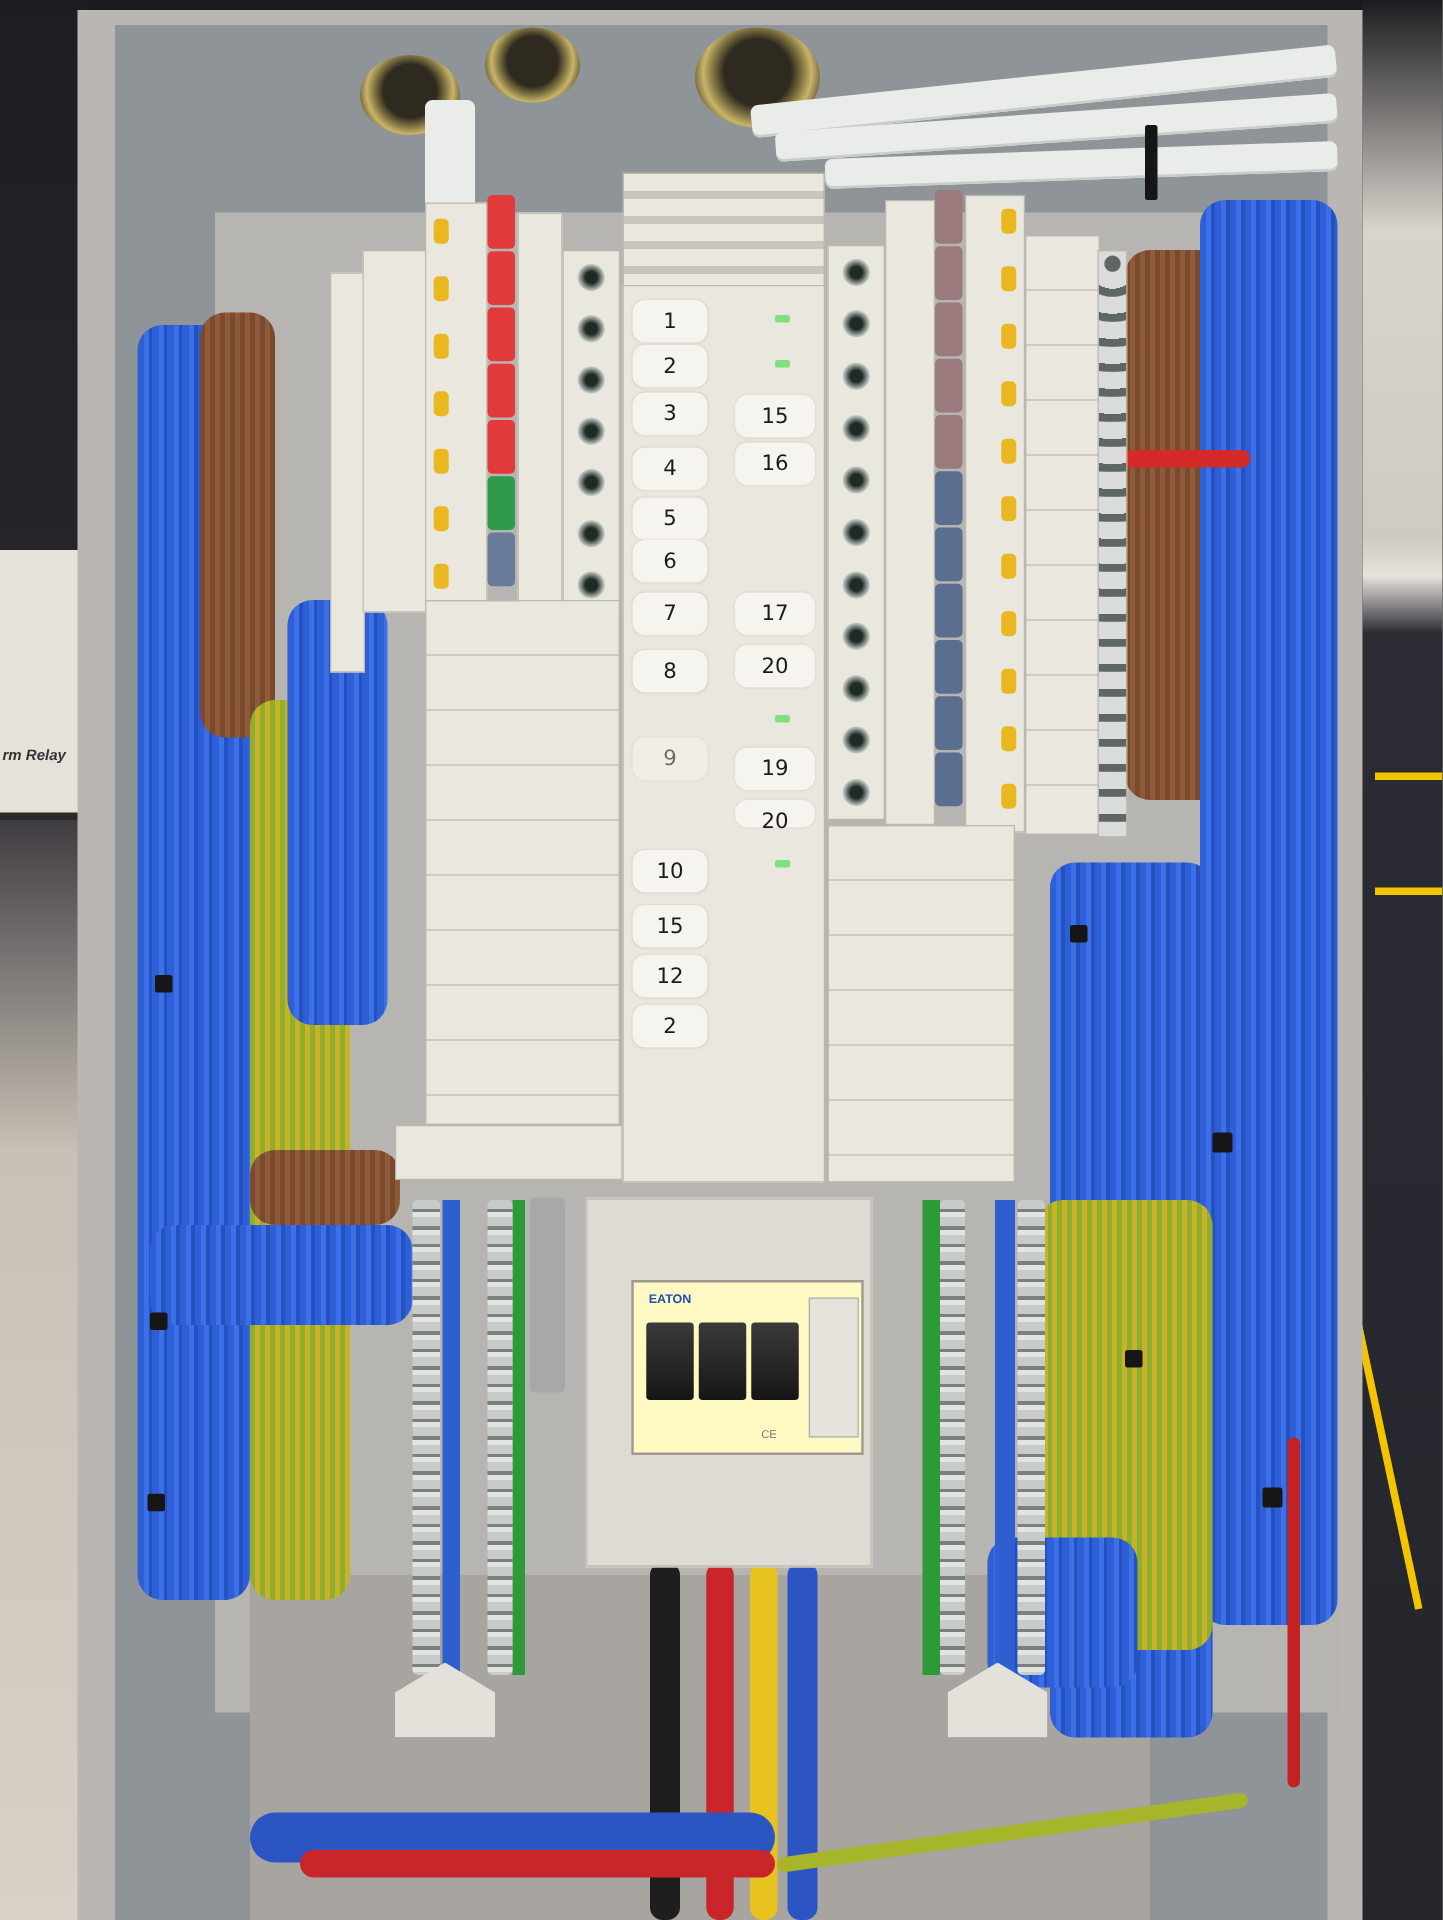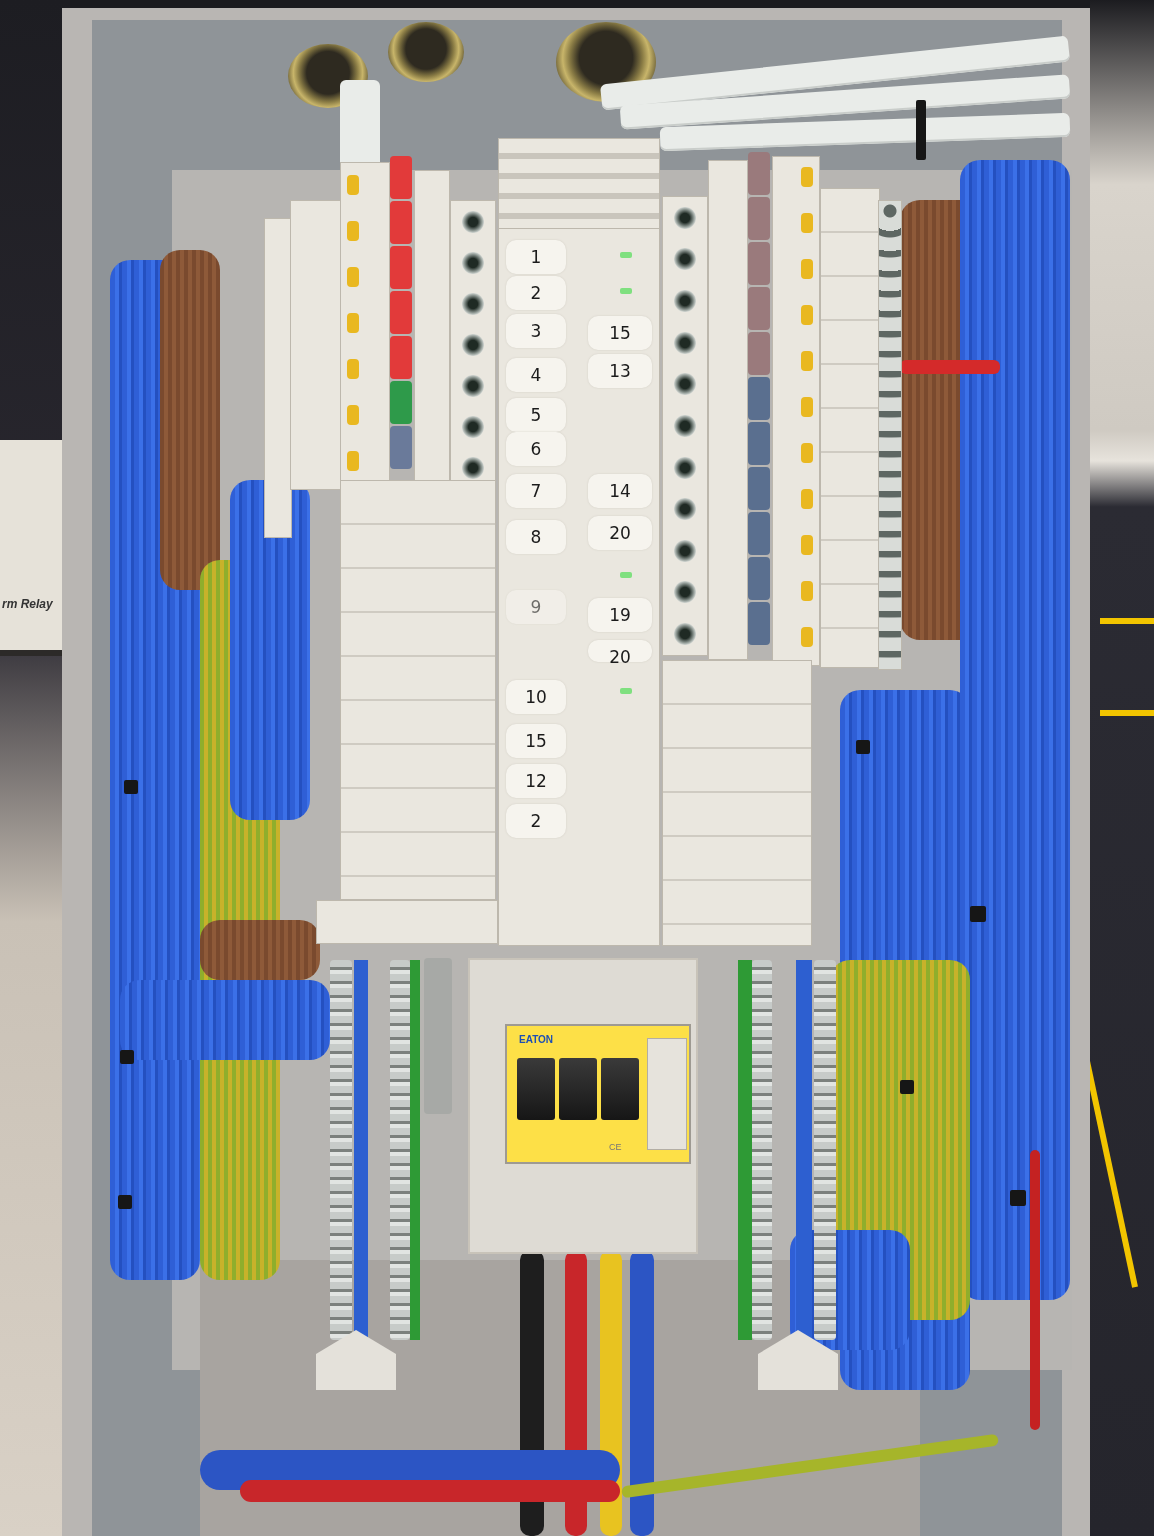--- a/index.html
+++ b/index.html
@@ -33,21 +33,21 @@
   .handle{width:22px;height:43px;border-radius:4px;margin-bottom:2px;}
   
   .label-tag{background:#f6f4ee;border-radius:10px;font-family:"DejaVu Sans",sans-serif;font-size:17px;color:#1b1b1b;text-align:center;line-height:34px;box-shadow:0 0 2px #d0ccc2;}
   .green-led{width:12px;height:6px;background:#7fe07f;border-radius:2px;}
   
   .busbar-blue{background:#2d5fd0;}
   .busbar-green{background:#2e9a35;}
   .studs{background:repeating-linear-gradient(180deg,#c7cbc9 0 7px,#7b807d 7px 10px,#e1e4e2 10px 14px);border-radius:4px;}
   
   .main-switch-frame{left:468px;top:958px;width:230px;height:296px;background:#dedbd4;border:2px solid #c8c3b9;box-sizing:border-box;}
-  .main-switch{left:505px;top:1024px;width:186px;height:140px;background:#fde047;border:2px solid #9e9a92;box-sizing:border-box;}
+  .main-switch{left:505px;top:1024px;width:186px;height:140px;background:#fef9c3;border:2px solid #9e9a92;box-sizing:border-box;}
   .pole{width:38px;height:62px;background:linear-gradient(#3a3a3a,#161616);border-radius:3px;}
   .tie{background:#161616;border-radius:2px;}
 </style>
 </head>
 <body>
 
 <div class="abs bg-left"></div>
 <div class="abs relay-box"></div>
 <div class="abs relay-text">rm Relay</div>
 <div class="abs bg-right"></div>
@@ -138,22 +138,22 @@
 <div class="abs label-tag" style="left:506px;top:432px;width:60px;height:34px;">6</div>
 <div class="abs label-tag" style="left:506px;top:474px;width:60px;height:34px;">7</div>
 <div class="abs label-tag" style="left:506px;top:520px;width:60px;height:34px;">8</div>
 <div class="abs label-tag" style="left:506px;top:590px;width:60px;height:34px;opacity:.6;">9</div>
 <div class="abs label-tag" style="left:506px;top:680px;width:60px;height:34px;">10</div>
 <div class="abs label-tag" style="left:506px;top:724px;width:60px;height:34px;">15</div>
 <div class="abs label-tag" style="left:506px;top:764px;width:60px;height:34px;">12</div>
 <div class="abs label-tag" style="left:506px;top:804px;width:60px;height:34px;">2</div>
 
 <div class="abs label-tag" style="left:588px;top:316px;width:64px;height:34px;">15</div>
-<div class="abs label-tag" style="left:588px;top:354px;width:64px;height:34px;">13</div>
-<div class="abs label-tag" style="left:588px;top:474px;width:64px;height:34px;">14</div>
+<div class="abs label-tag" style="left:588px;top:354px;width:64px;height:34px;">16</div>
+<div class="abs label-tag" style="left:588px;top:474px;width:64px;height:34px;">17</div>
 <div class="abs label-tag" style="left:588px;top:516px;width:64px;height:34px;">20</div>
 <div class="abs label-tag" style="left:588px;top:598px;width:64px;height:34px;text-align:center;">19</div>
 <div class="abs label-tag" style="left:588px;top:640px;width:64px;height:22px;">20</div>
 
 <div class="abs green-led" style="left:620px;top:252px;"></div>
 <div class="abs green-led" style="left:620px;top:288px;"></div>
 <div class="abs green-led" style="left:620px;top:572px;"></div>
 <div class="abs green-led" style="left:620px;top:688px;"></div>
 
 <div class="abs module" style="left:662px;top:196px;width:46px;height:460px;display:flex;flex-direction:column;align-items:center;justify-content:space-around;">

